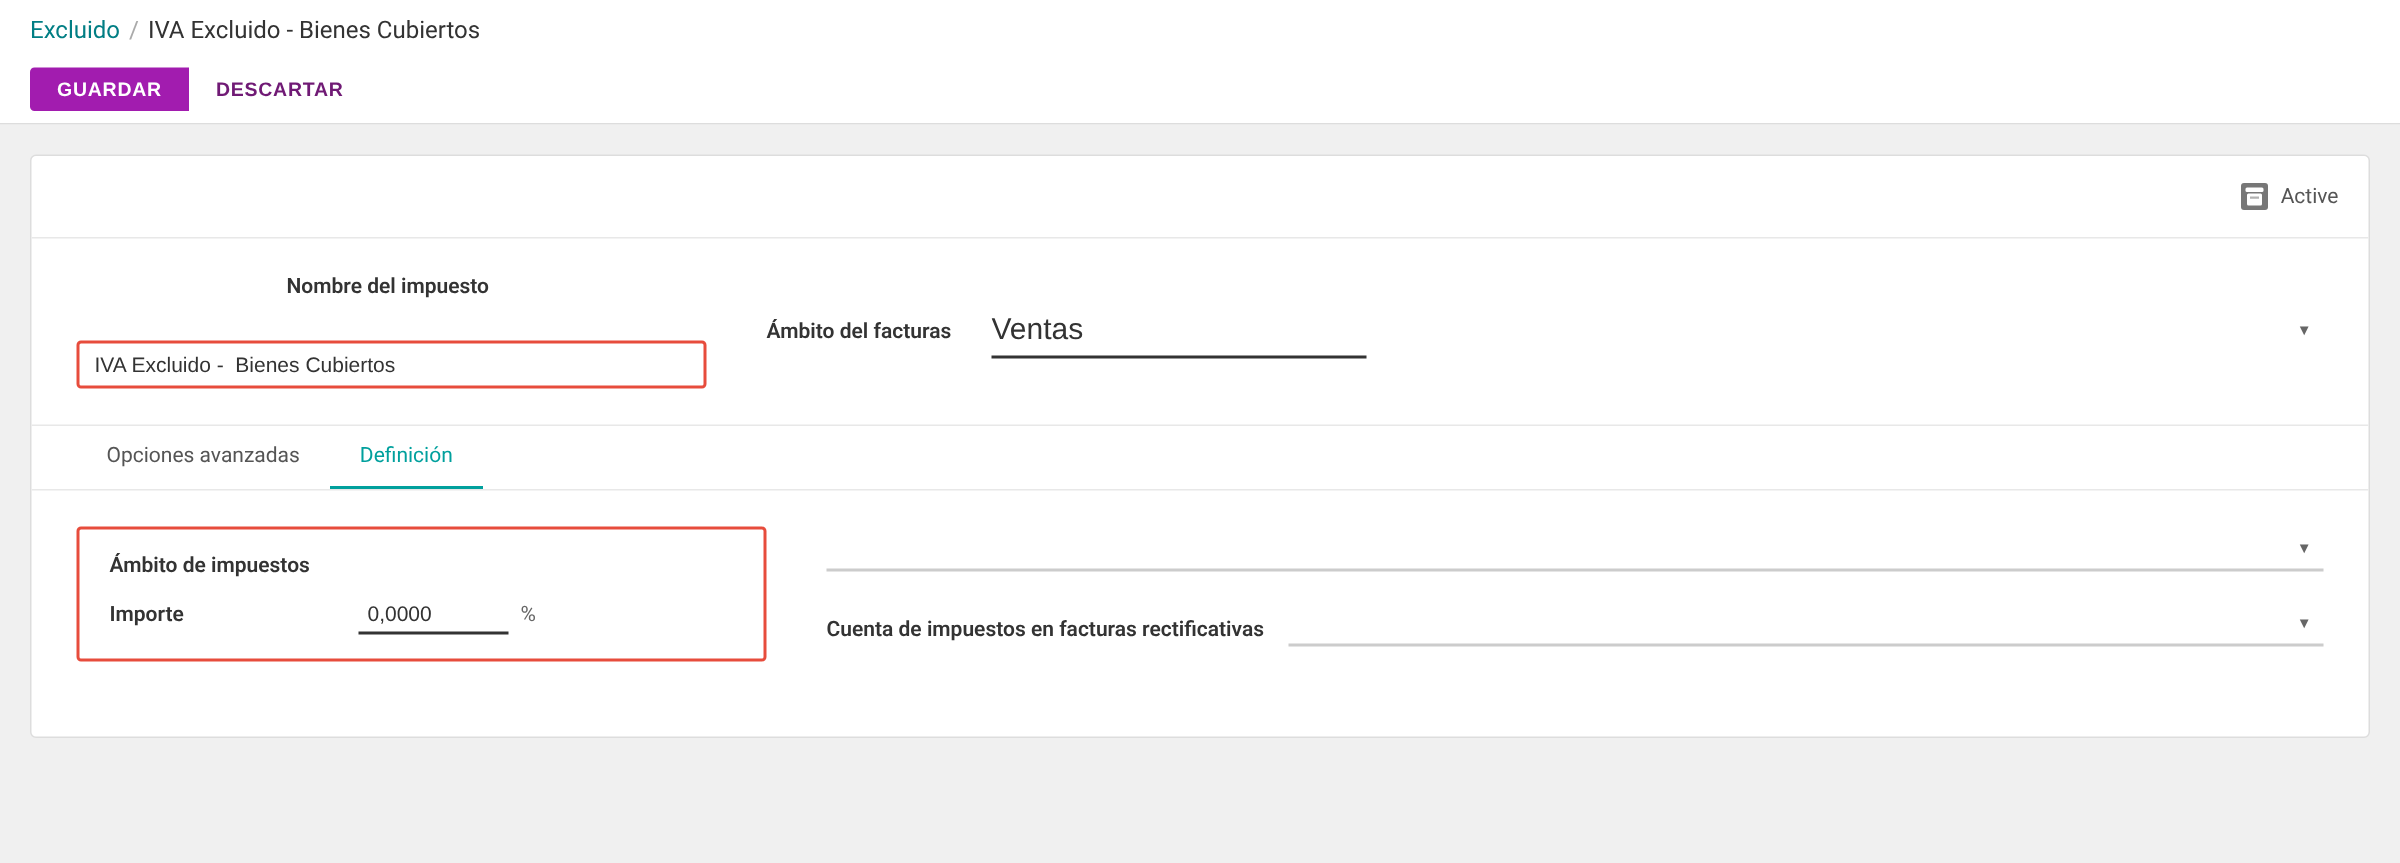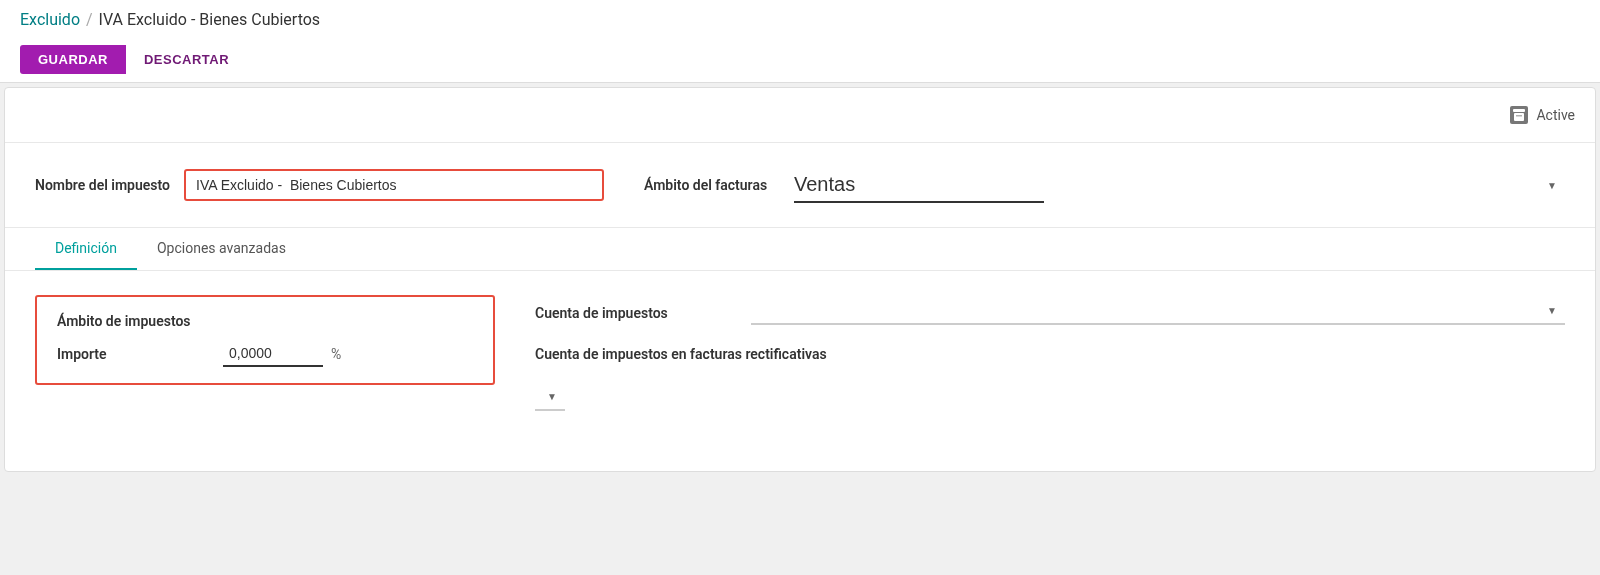--- a/index.html
+++ b/index.html
@@ -65,21 +65,21 @@
       border: none;
       padding: 7px 18px;
       font-size: 13px;
       font-weight: 600;
       cursor: pointer;
       text-transform: uppercase;
       letter-spacing: 0.5px;
     }
 
     .main-content {
-      padding: 4px;
+      padding: 20px;
     }
 
     .form-card {
       background: #fff;
       border: 1px solid #ddd;
       border-radius: 4px;
       overflow: hidden;
     }
 
     .status-bar {
@@ -119,21 +119,22 @@
     .form-row {
       display: flex;
       align-items: center;
       gap: 40px;
       flex-wrap: wrap;
     }
 
     .form-group {
       display: flex;
       align-items: center;
-      gap: 9px;
+      gap: 28px;
+      flex-direction: column;
     }
 
     .form-group-right {
       display: flex;
       align-items: center;
       gap: 20px;
       flex: 1;
       min-width: 300px;
     }
 
@@ -292,24 +293,23 @@
       gap: 8px;
     }
 
     .percent-label {
       color: #666;
       font-size: 14px;
     }
 
     .right-form-group {
       display: flex;
-      align-items: flex-start;
+      align-items: flex-end;
       gap: 16px;
       margin-bottom: 36px;
-      flex-direction: column;
     }
 
     .right-form-label {
       font-weight: 600;
       color: #333;
       font-size: 14px;
       min-width: 200px;
       padding-top: 6px;
     }
 
@@ -418,22 +418,22 @@
               <option>Compras</option>
               <option>Ninguno</option>
             </select>
           </div>
         </div>
       </div>
     </div>
 
     <div class="tabs-section">
       <div class="tabs">
+        <div class="tab">Opciones avanzadas</div>
         <div class="tab active">Definición</div>
-        <div class="tab">Opciones avanzadas</div>
       </div>
     </div>
 
     <div class="tab-content">
       <div class="content-row">
 
         <div class="left-content">
           <div class="calc-box">
             <div class="calc-row">
               <span class="calc-label">Ámbito de impuestos</span>
@@ -443,21 +443,20 @@
               <div class="importe-row">
                 <input class="calc-input" type="text" value="0,0000" style="">
                 <span class="percent-label">%</span>
               </div>
             </div>
           </div>
         </div>
 
         <div class="right-content">
           <div class="right-form-group-inline">
-            <span class="right-form-label">Cuenta de impuestos</span>
             <div class="right-select-wrapper">
               <select class="right-select">
                 <option value=""></option>
               </select>
             </div>
           </div>
           <div class="right-form-group">
             <span class="right-form-label-multi">Cuenta de impuestos en facturas rectificativas</span>
             <div class="right-select-wrapper">
               <select class="right-select">

